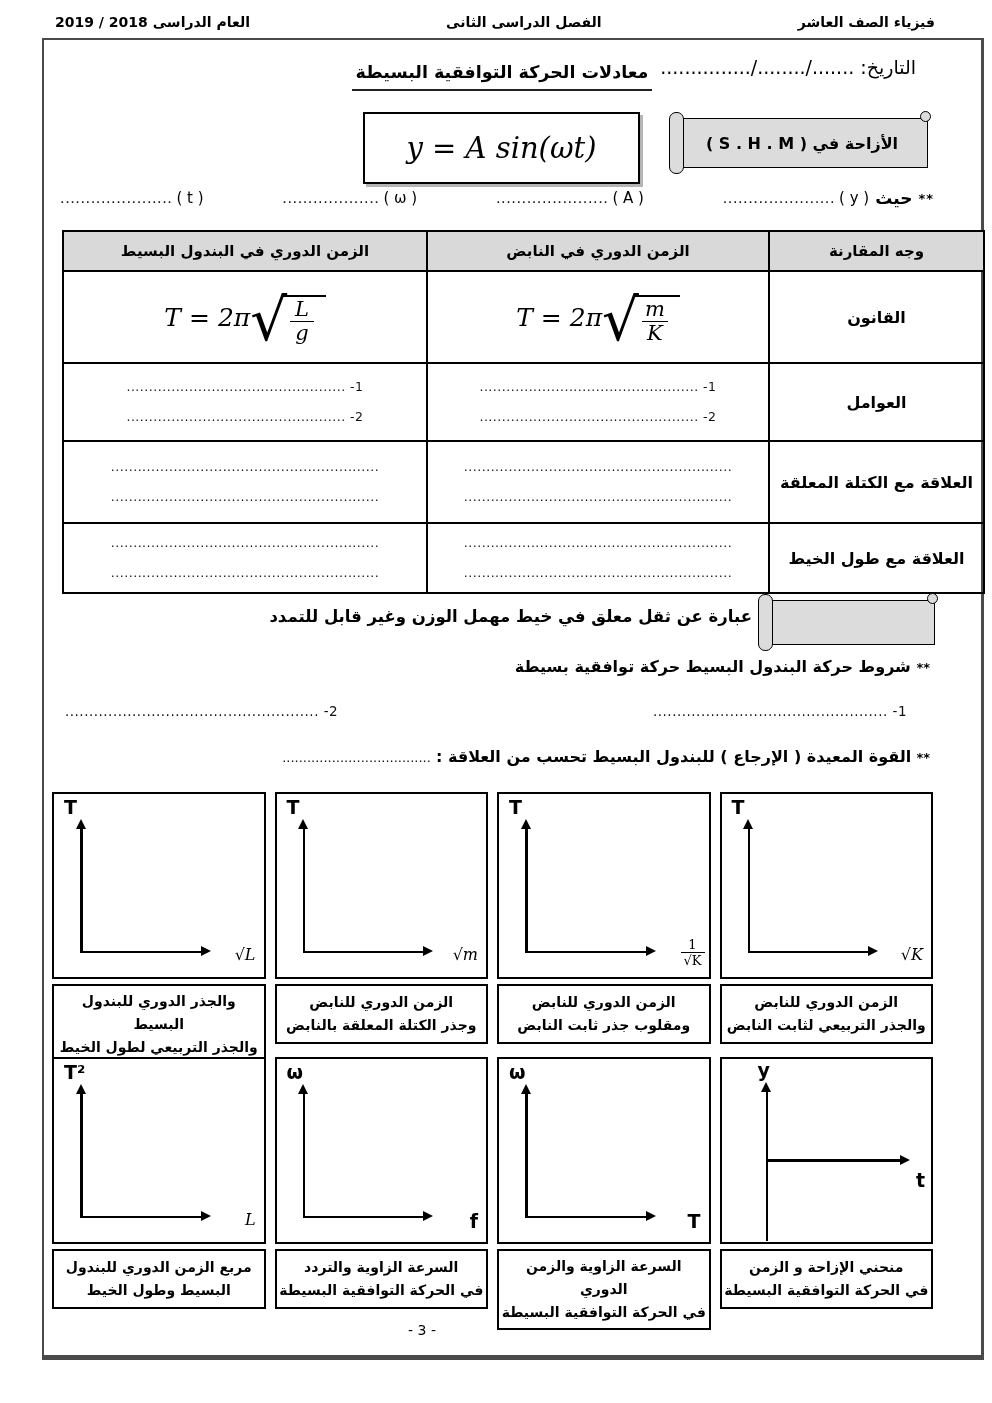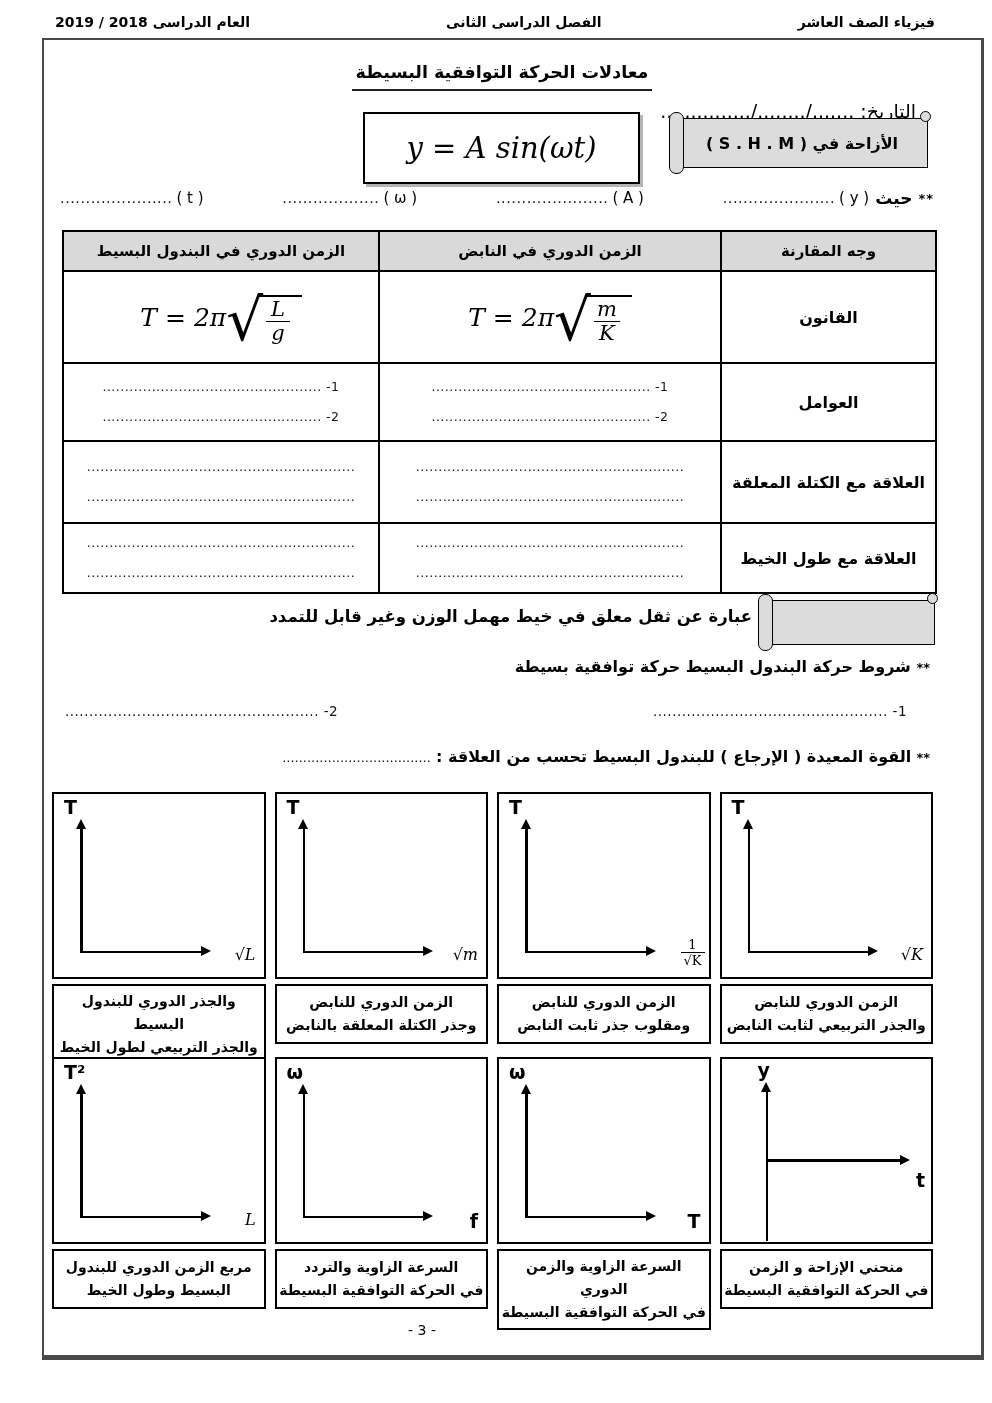--- a/index.html
+++ b/index.html
@@ -7,21 +7,21 @@
   .page { position:relative; width:992px; height:1403px; background:#fff; overflow:hidden; }
 
   
   .hdr { position:absolute; top:14px; left:55px; right:57px; display:flex;
          justify-content:space-between; direction:rtl; font-weight:bold; font-size:14px; }
 
   
   .frame { position:absolute; left:42px; top:38px; width:942px; height:1322px;
            border:2px solid #4a4a4a; border-bottom-width:5px; border-right-width:3px; }
 
-  .date-line { position:absolute; top:56px; right:76px; direction:rtl; font-size:19px;margin-top:44px; }
+  .date-line { position:absolute; top:56px; right:76px; direction:rtl; font-size:19px; }
   .page-title { position:absolute; top:62px; left:352px; width:300px; text-align:center;
                 direction:rtl; font-weight:bold; font-size:17.5px; padding-bottom:7px;
                 border-bottom:2.5px solid #222; }
 
   .eq-box { position:absolute; left:363px; top:112px; width:277px; height:72px;
             border:2.5px solid #000; box-shadow:3px 3px 0 #b5b5b5; background:#fff;
             display:flex; align-items:center; justify-content:center;
             font-family:"DejaVu Serif", serif; font-style:italic; font-size:29px; }
 
   
@@ -41,21 +41,21 @@
   .where-word { font-weight:bold; font-size:17px; }
   .marker { font-size:13px; font-weight:bold; letter-spacing:1px; }
   .sym { direction:ltr; unicode-bidi:isolate; font-size:15px; margin-left:4px; }
   .dots { color:#111; letter-spacing:0.5px; }
 
   
   table.cmp { position:absolute; left:62px; top:230px; width:873px; direction:rtl;
               border-collapse:collapse; table-layout:fixed; }
   table.cmp td, table.cmp th { border:2.2px solid #000; text-align:center; vertical-align:middle; }
   table.cmp th { background:#d9d9d9; font-size:15px; height:40px; font-weight:bold; }
-  .col-cmp { width:215px; } .col-spr { width:342px; } .col-pen { width:316px; }
+  .col-cmp { width:215px; } .col-spr { width:342px; } .col-pen { width:364px; }
   .row-law td { height:92px; }
   .row-fac td { height:78px; }
   .row-m td { height:82px; }
   .row-l td { height:66px; }
   .cell-label { font-weight:bold; font-size:16px; }
   .cell-lines { font-size:12.5px; text-align:right; padding:4px 10px; overflow:hidden;
                 white-space:nowrap; line-height:2.4; }
 
   .formula { direction:ltr; display:flex; align-items:center; justify-content:center;
              font-family:"DejaVu Serif", serif; font-style:italic; font-size:25px; }

